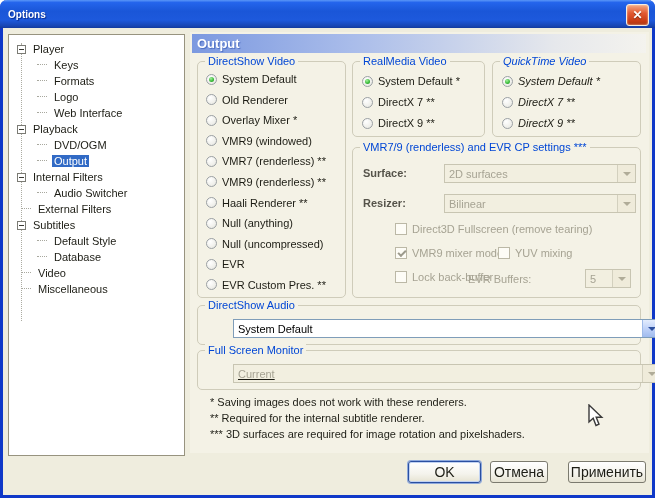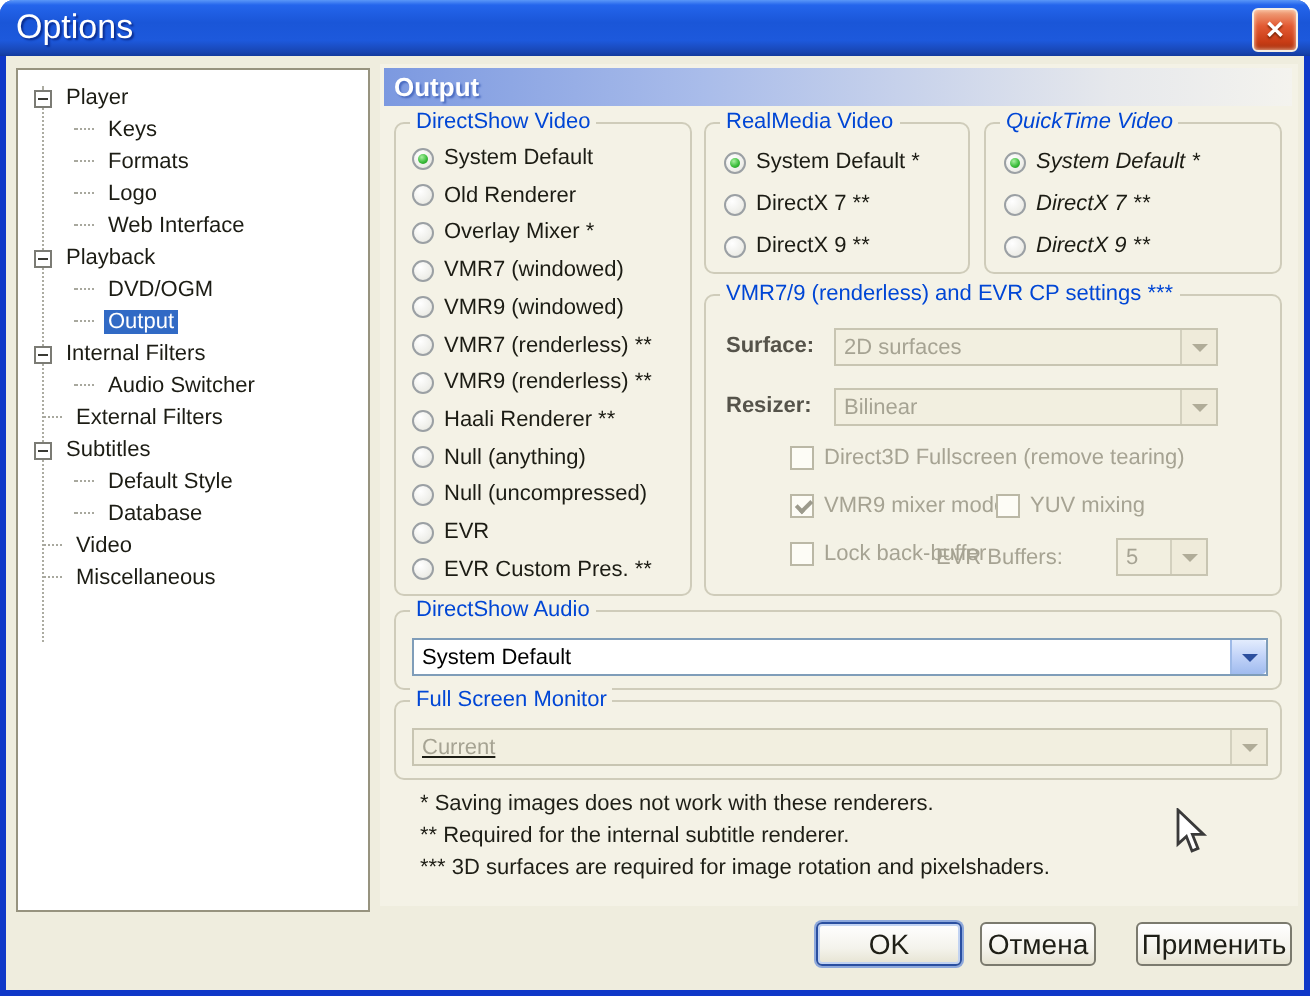--- a/index.html
+++ b/index.html
@@ -2,21 +2,21 @@
 <html><head>
 <meta charset="utf-8">
 <style>
   html,body{margin:0;padding:0;background:#fff;}
   body{width:655px;height:498px;position:relative;font-family:"Liberation Sans",sans-serif;font-size:11px;color:#1c1c14;overflow:hidden;}
   .window{position:absolute;inset:0;border:3px solid #0F38C8;border-top:none;border-radius:7px 7px 0 0;box-sizing:border-box;background:#EFEDDE;}
   
   .titlebar{position:absolute;top:0;left:-3px;right:-3px;height:28px;border-radius:7px 7px 0 0;
     background:linear-gradient(180deg,#5A97F8 0%,#2465EC 9%,#1A56D8 40%,#1D59DC 72%,#1845B2 93%,#123A9E 100%);
     display:flex;align-items:center;}
-  .title{color:#fff;font-weight:normal;font-size:17px;padding-left:8px;text-shadow:1px 1px 1px #0A2C8E;}
+  .title{color:#fff;font-weight:bold;font-size:10px;padding-left:8px;text-shadow:1px 1px 1px #0A2C8E;}
   .close-btn{position:absolute;top:4px;right:6px;width:21px;height:20px;border:1px solid #F4EDE3;border-radius:3px;
     background:linear-gradient(180deg,#F2A983 0%,#E25A33 40%,#C83C15 80%,#A93512 100%);
     display:flex;align-items:center;justify-content:center;cursor:pointer;box-shadow:inset 0 0 2px #FFD9C0;}
   .close-x{color:#fff;font-weight:bold;font-size:12px;line-height:1;text-shadow:0 1px 1px #7E2406;}
   
   .content{position:absolute;top:28px;left:0;right:0;bottom:0;background:#EFEDDE;border-radius:12px;}
   
   .tree{position:absolute;left:5px;top:6px;width:177px;height:422px;background:#fff;border:1px solid #97937F;
     box-sizing:border-box;padding-top:6px;overflow:hidden;}
   .tree-row{height:16px;display:flex;align-items:center;position:relative;cursor:default;}
@@ -46,21 +46,21 @@
   
   .radio-col{position:absolute;left:8px;right:2px;top:11px;bottom:6px;display:flex;flex-direction:column;justify-content:space-between;}
   .radio-col3{position:absolute;left:9px;right:2px;top:13px;bottom:7px;display:flex;flex-direction:column;justify-content:space-between;}
   .radio-row{display:flex;align-items:center;white-space:nowrap;cursor:default;}
   .radio{width:11px;height:11px;box-sizing:border-box;border:1px solid #9BA0A4;border-radius:50%;
     background:radial-gradient(circle at 35% 30%,#FFFFFF,#EDEDE8 70%,#DCDCD4);margin-right:5px;position:relative;flex:none;}
   .radio.sel::after{content:"";position:absolute;inset:2px;border-radius:50%;
     background:radial-gradient(circle at 38% 32%,#A8F0A0,#3DBE3D 55%,#178A17);}
   
   .combo{position:absolute;height:19px;box-sizing:border-box;border:1px solid #C8C5B2;background:#F2EFE0;
-    display:flex;align-items:center;}
+    display:flex;align-items:center;margin-left:27px;}
   .combo .ctext{flex:1;padding-left:4px;color:#A6A393;white-space:nowrap;overflow:hidden;}
   .combo .cbtn{width:17px;height:100%;border-left:1px solid #D3D0BE;background:#EFEBDA;
     display:flex;align-items:center;justify-content:center;flex:none;}
   .chev{width:0;height:0;border-left:4px solid transparent;border-right:4px solid transparent;border-top:4px solid #B0AC98;}
   .combo.enabled{border:1px solid #7F9DB9;background:#fff;}
   .combo.enabled .ctext{color:#000;}
   .combo.enabled .cbtn{border-left:1px solid #9EBAE8;background:linear-gradient(180deg,#E3ECFD,#C0D2F8 50%,#A0BBEE);border-radius:0 2px 2px 0;}
   .combo.enabled .chev{border-top-color:#2C4F9E;}
   
   .flabel{position:absolute;font-weight:bold;color:#55534A;white-space:nowrap;}
@@ -180,24 +180,20 @@
             <label class="radio-row">
               <span class="radio"></span>
               <span>Old Renderer</span>
             </label>
             <label class="radio-row">
               <span class="radio"></span>
               <span>Overlay Mixer *</span>
             </label>
             <label class="radio-row">
               <span class="radio"></span>
-              <span>VMR7 (windowed)</span>
-            </label>
-            <label class="radio-row">
-              <span class="radio"></span>
               <span>VMR9 (windowed)</span>
             </label>
             <label class="radio-row">
               <span class="radio"></span>
               <span>VMR7 (renderless) **</span>
             </label>
             <label class="radio-row">
               <span class="radio"></span>
               <span>VMR9 (renderless) **</span>
             </label>

